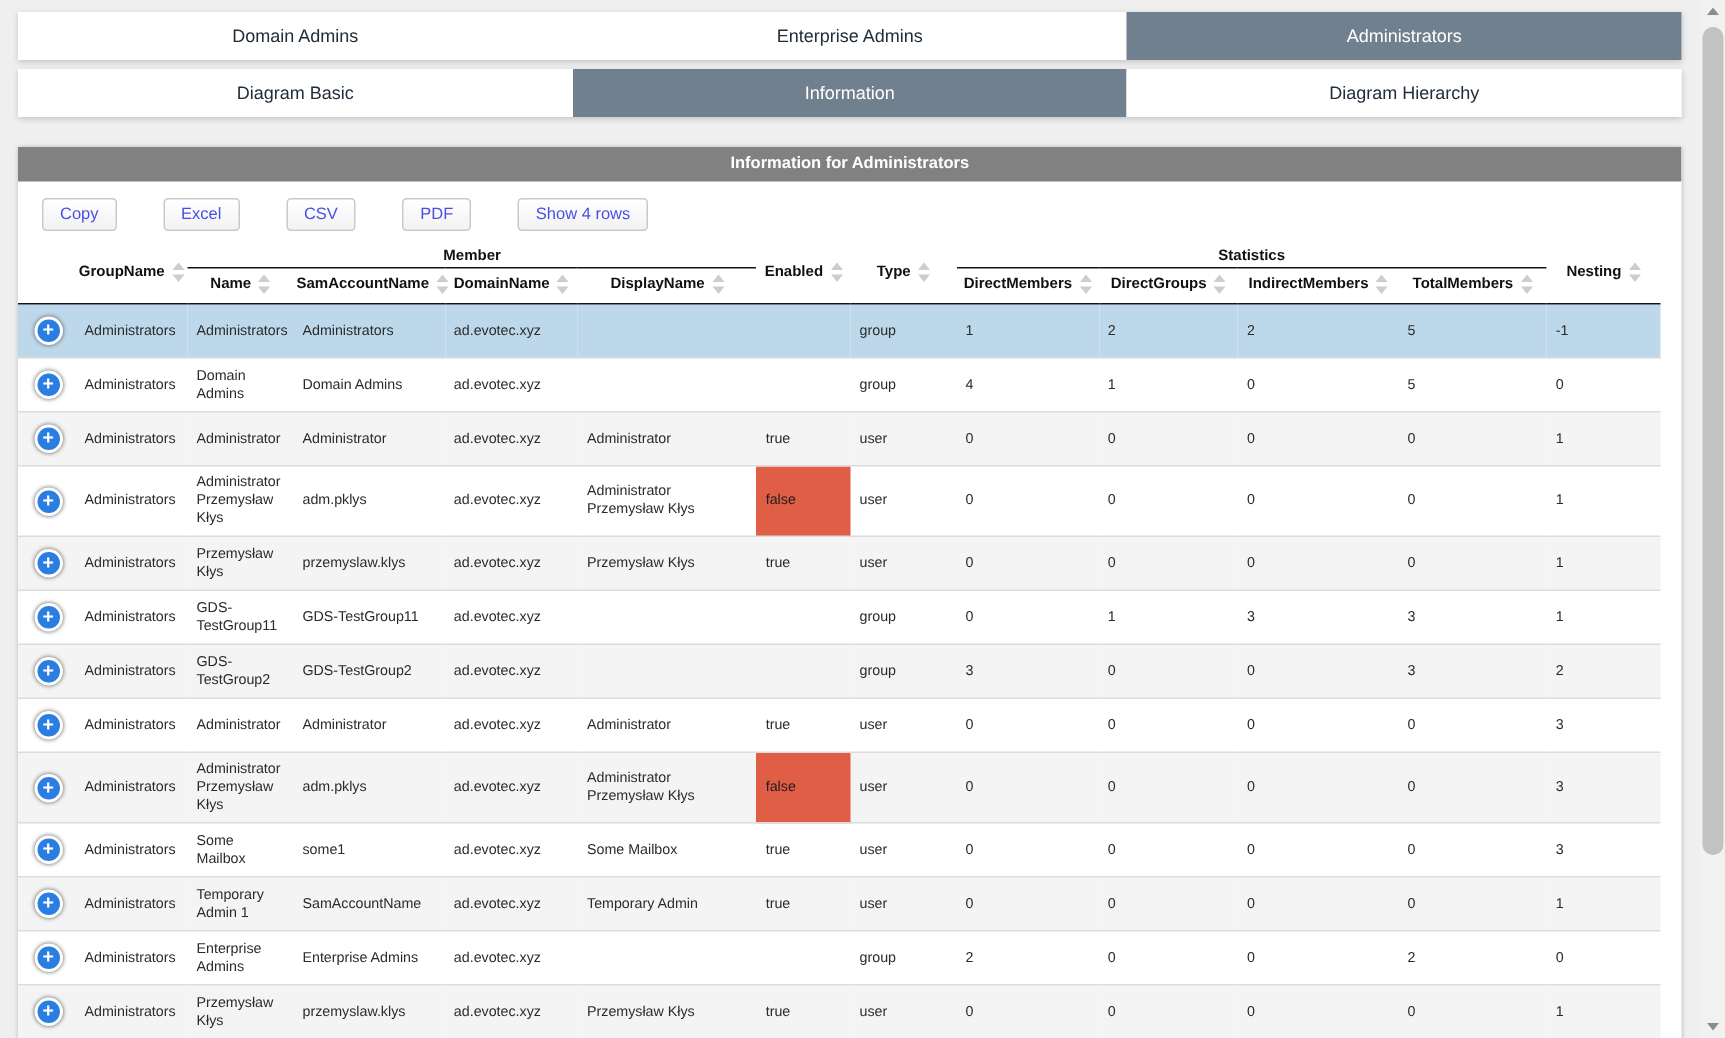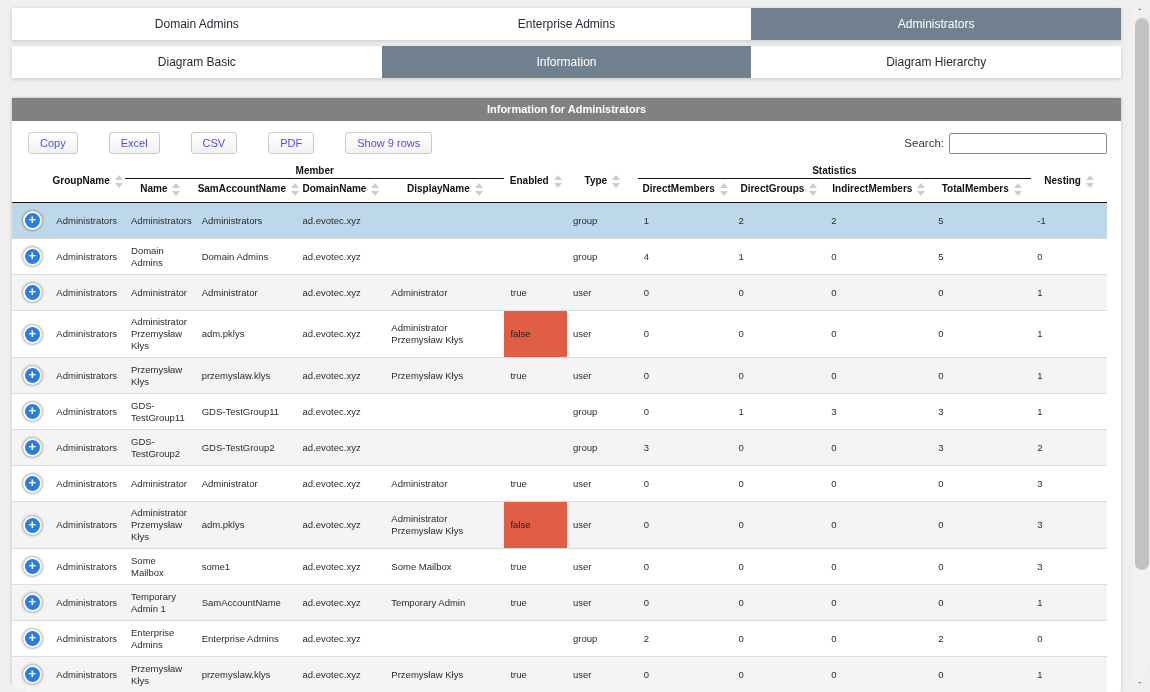--- a/index.html
+++ b/index.html
@@ -2,21 +2,21 @@
 <html style="--tab-active: #71808f; --section-bar: #818181; --selected: #bdd8ea; --false-red: #e05d46; --plus-blue: #2a7de1; --btn-text: #4a4fe4; --page-bg: #efefef;"><head>
 <meta charset="utf-8">
 <style>
   * { margin:0; padding:0; box-sizing:border-box; }
   html,body { width:1150px; height:692px; overflow:hidden; }
   body {
     font-family:"Liberation Sans","DejaVu Sans",sans-serif;
     background:var(--page-bg,#efefef);
     color:#222;
   }
-  .viewport { position:relative; width:1150px; height:692px; overflow:hidden;border-radius:32px; }
+  .viewport { position:relative; width:1150px; height:692px; overflow:hidden; }
 
   
   .tabs-row {
     position:absolute; left:12px; width:1109px; height:32px;
     display:flex; background:#fff;
     box-shadow:0 1px 4px rgba(0,0,0,.18);
   }
   .tabs-primary { top:8px; }
   .tabs-secondary { top:46px; }
   .tab {
@@ -141,25 +141,21 @@
   </div>
 
   <div class="card">
     <div class="section-header">Information for Administrators</div>
 
     <div class="toolbar">
       <span class="dt-btn">Copy</span>
       <span class="dt-btn">Excel</span>
       <span class="dt-btn">CSV</span>
       <span class="dt-btn">PDF</span>
-      <span class="dt-btn">Show 9 rows</span>
-      <span class="search-wrap">
-        <span class="search-label">Search:</span>
-        <input class="search-input" type="text" value="" style="">
-      </span>
+      <span class="dt-btn">Show 4 rows</span>
     </div>
 
     <table class="data">
       <colgroup>
         <col style="width:38px">
           <col style="width:74px">
           <col style="width:70px">
         <col style="width:100px">
           <col style="width:88px">
           <col style="width:118px">

